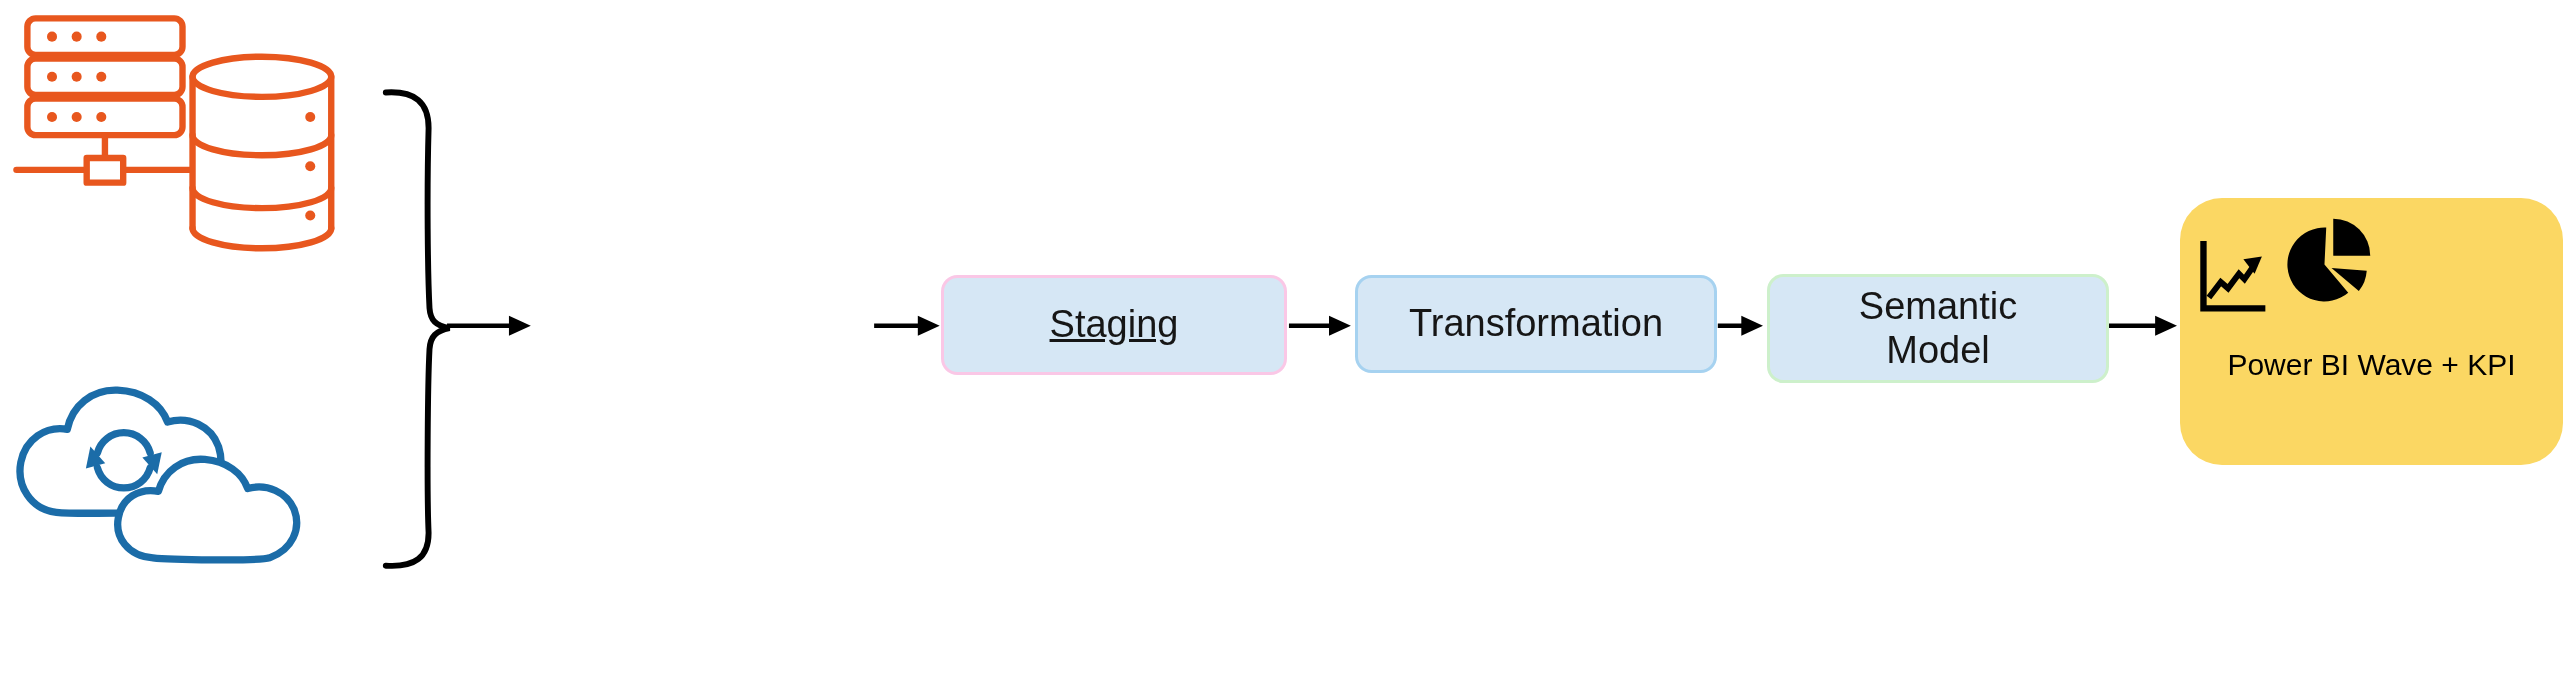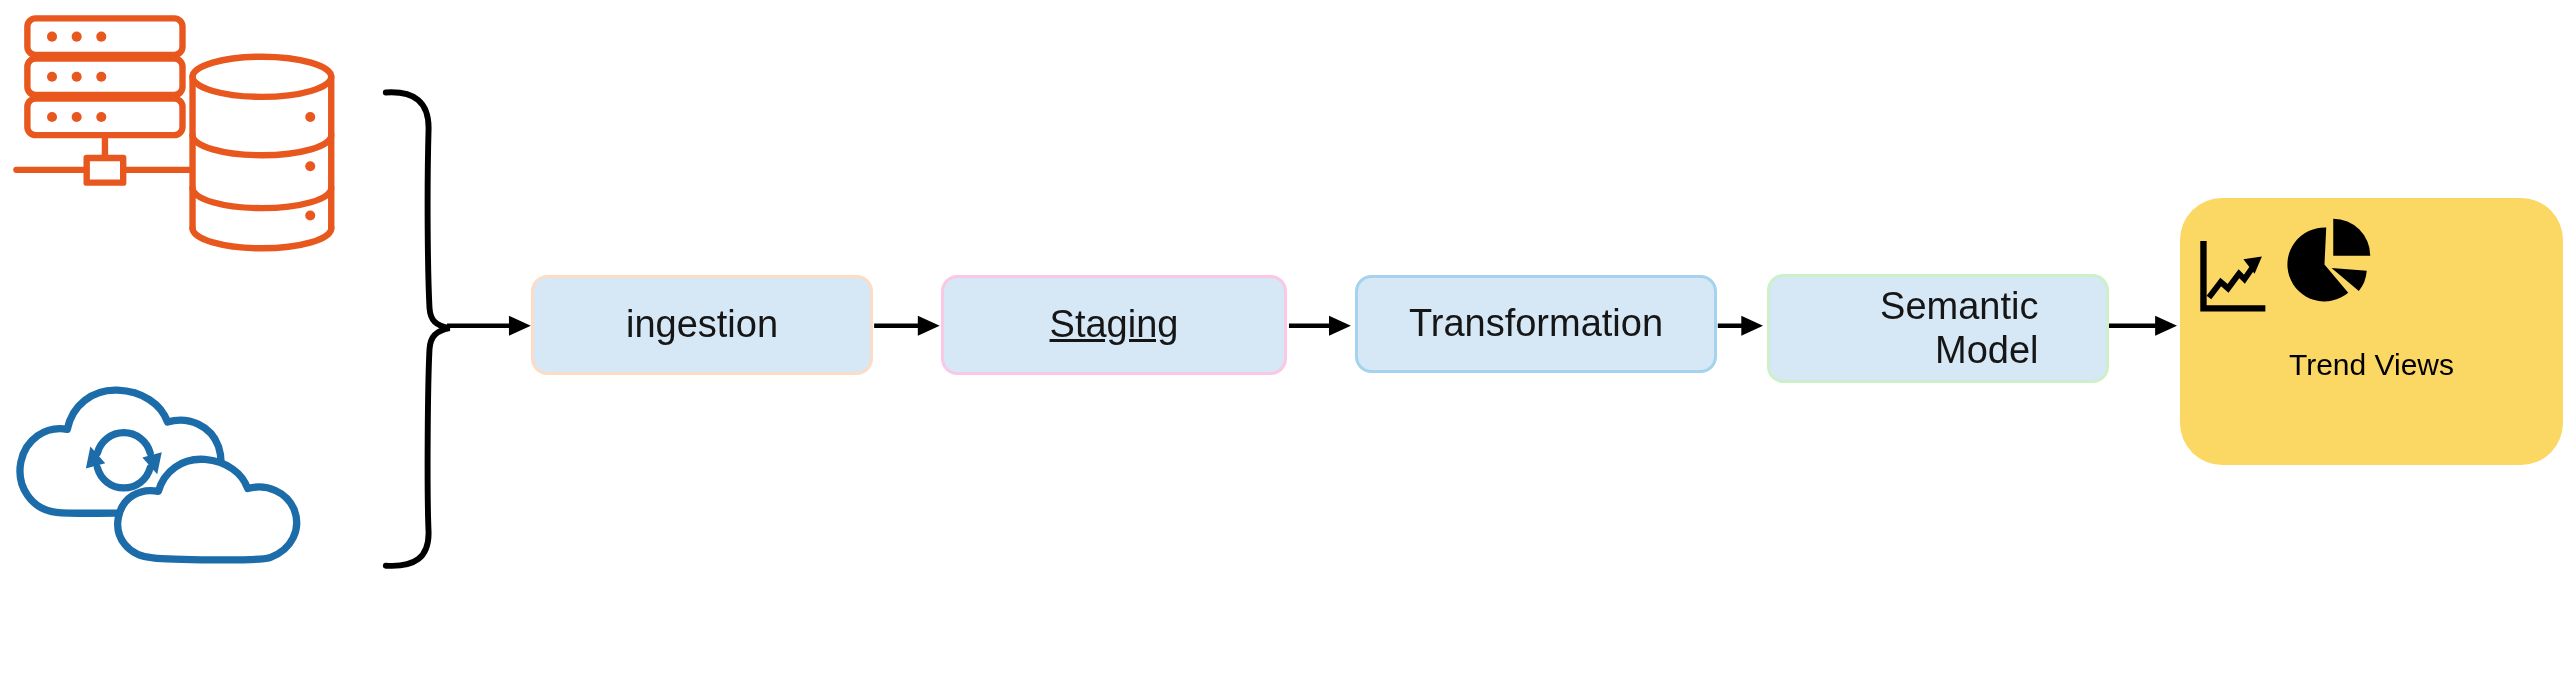--- a/index.html
+++ b/index.html
@@ -12,21 +12,21 @@
   
   .stage-box {
     position:absolute; display:flex; align-items:center; justify-content:center;
     background:#D6E7F5; border:3.6px solid #ccc; border-radius:16.4px;
     font-size:38px; color:#161616; text-align:center; line-height:1.15;
   }
   .box-ingestion      { left:531px;  top:275px; width:336px; height:94px; border-color:#FBDCC6; }
   .box-staging        { left:941px; top:275px; width:340px; height:94px; border-color:#FAC7E6;text-decoration:underline; }
   .box-transformation { left:1355px; top:275px; width:356px; height:92px; border-color:#A6D2F0;text-align:right; }
   .box-semantic       { left:1767px; top:274px; width:336px; height:103px; border-color:#CDF0CB; }
-  .box-semantic .stage-label { display:block; max-width:201px; margin:0 auto;text-align:right; }
+  .box-semantic .stage-label { display:block; max-width:201px; margin:0 auto; }
 
   
   .src-label {
     position:absolute; left:25.5px; top:631px; font-size:37px; color:#161616;
     white-space:nowrap;
   }
 
   
   .output-box {
     position:absolute; left:2180px; top:198px; width:383px; height:267px;
@@ -120,23 +120,20 @@
   </svg>
   <svg class="abs" style="left:1716px;top:313px;" width="47" height="25.5" viewBox="0 0 52 28">
     <line x1="2" y1="14" x2="30" y2="14" stroke="#000" stroke-width="5"></line>
     <polygon points="28,3 52,14 28,25" fill="#000"></polygon>
   </svg>
   <svg class="abs" style="left:2106px;top:313px;" width="71" height="25.5" viewBox="0 0 78 28">
     <line x1="2" y1="14" x2="56" y2="14" stroke="#000" stroke-width="5"></line>
     <polygon points="54,3 78,14 54,25" fill="#000"></polygon>
   </svg>
 
-  <div class="stage-box box-ingestion">
-    <span class="stage-label">ingestion</span>
-  </div>
   <div class="stage-box box-staging">
     <span class="stage-label">Staging</span>
   </div>
   <div class="stage-box box-transformation">
     <span class="stage-label">Transformation</span>
   </div>
   <div class="stage-box box-semantic">
     <span class="stage-label">Semantic Model</span>
   </div>
 
@@ -147,18 +144,18 @@
         <polyline points="12,64 25,47 33,54 45,38 51,44 60,31" fill="none" stroke="#000" stroke-width="6.5"></polyline>
         <polygon points="0,-10 18,0 0,10" transform="translate(56,30) rotate(-38)" fill="#000"></polygon>
       </svg>
       <svg width="88" height="88" viewBox="0 0 100 100">
         <path d="M 46 54 L 73 86 A 42 42 0 1 1 48 12 Z" fill="#000"></path>
         <path d="M 56 44 L 56 2 A 42 42 0 0 1 98 44 Z" fill="#000"></path>
         <path d="M 54 58 L 94 61 A 40 40 0 0 1 85 84 Z" fill="#000"></path>
       </svg>
     </div>
     <div class="output-text">
-      <div>Trend Views</div>
+      <div>Power BI Wave + KPI</div>
     </div>
   </div>
 
 </div>
 
 
 </body></html>

